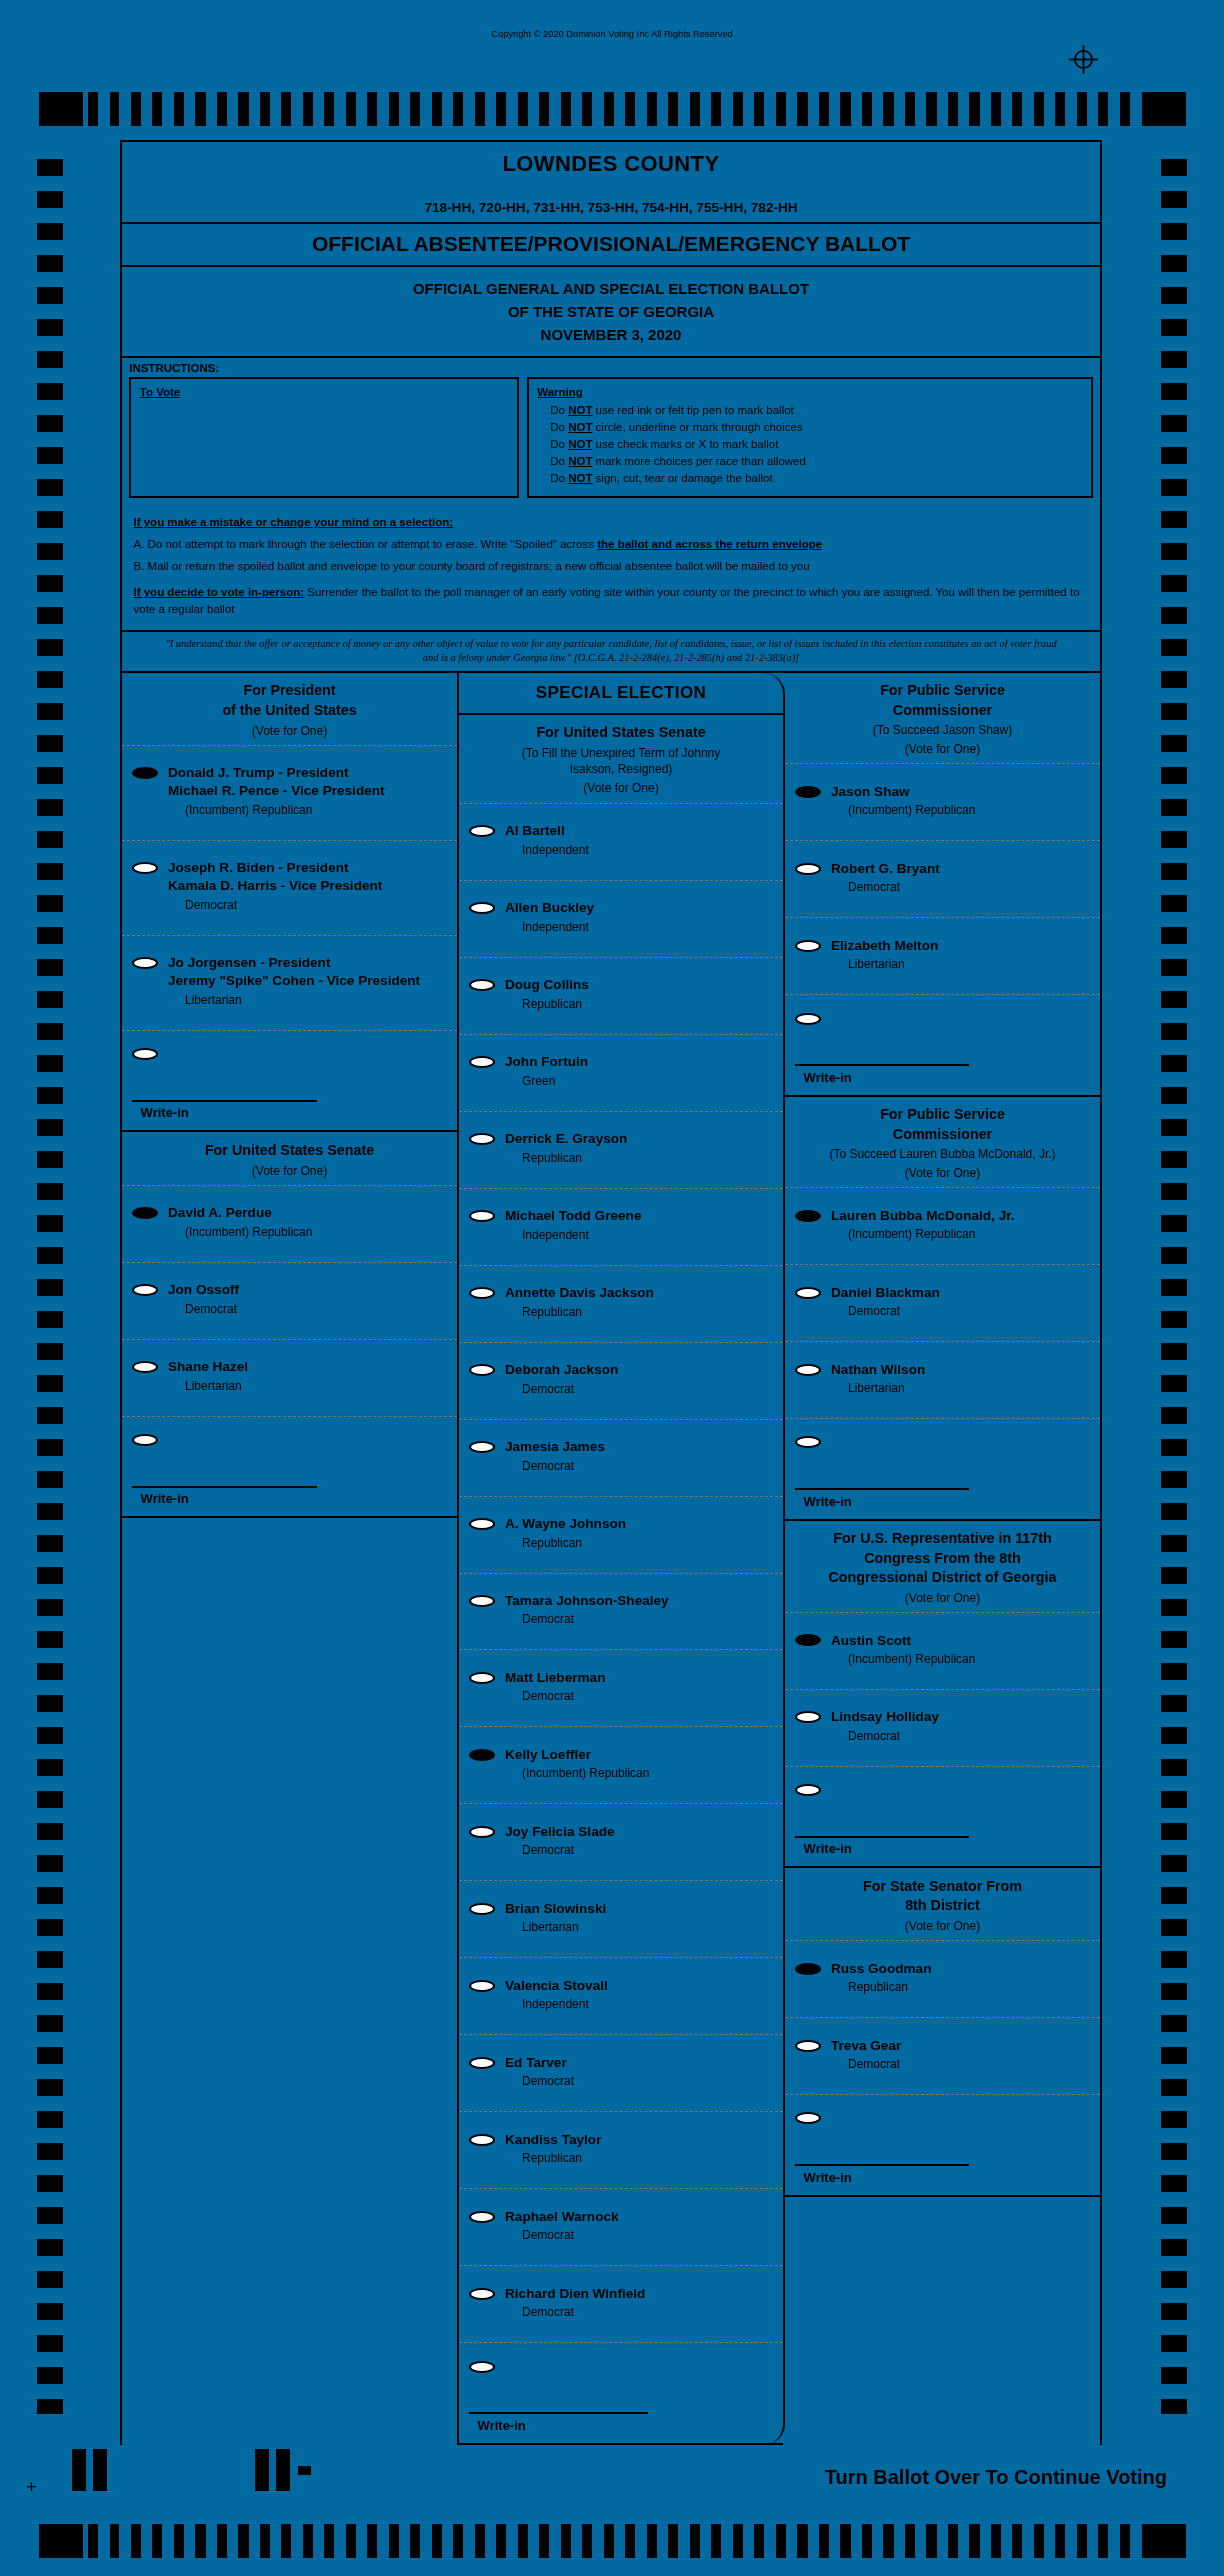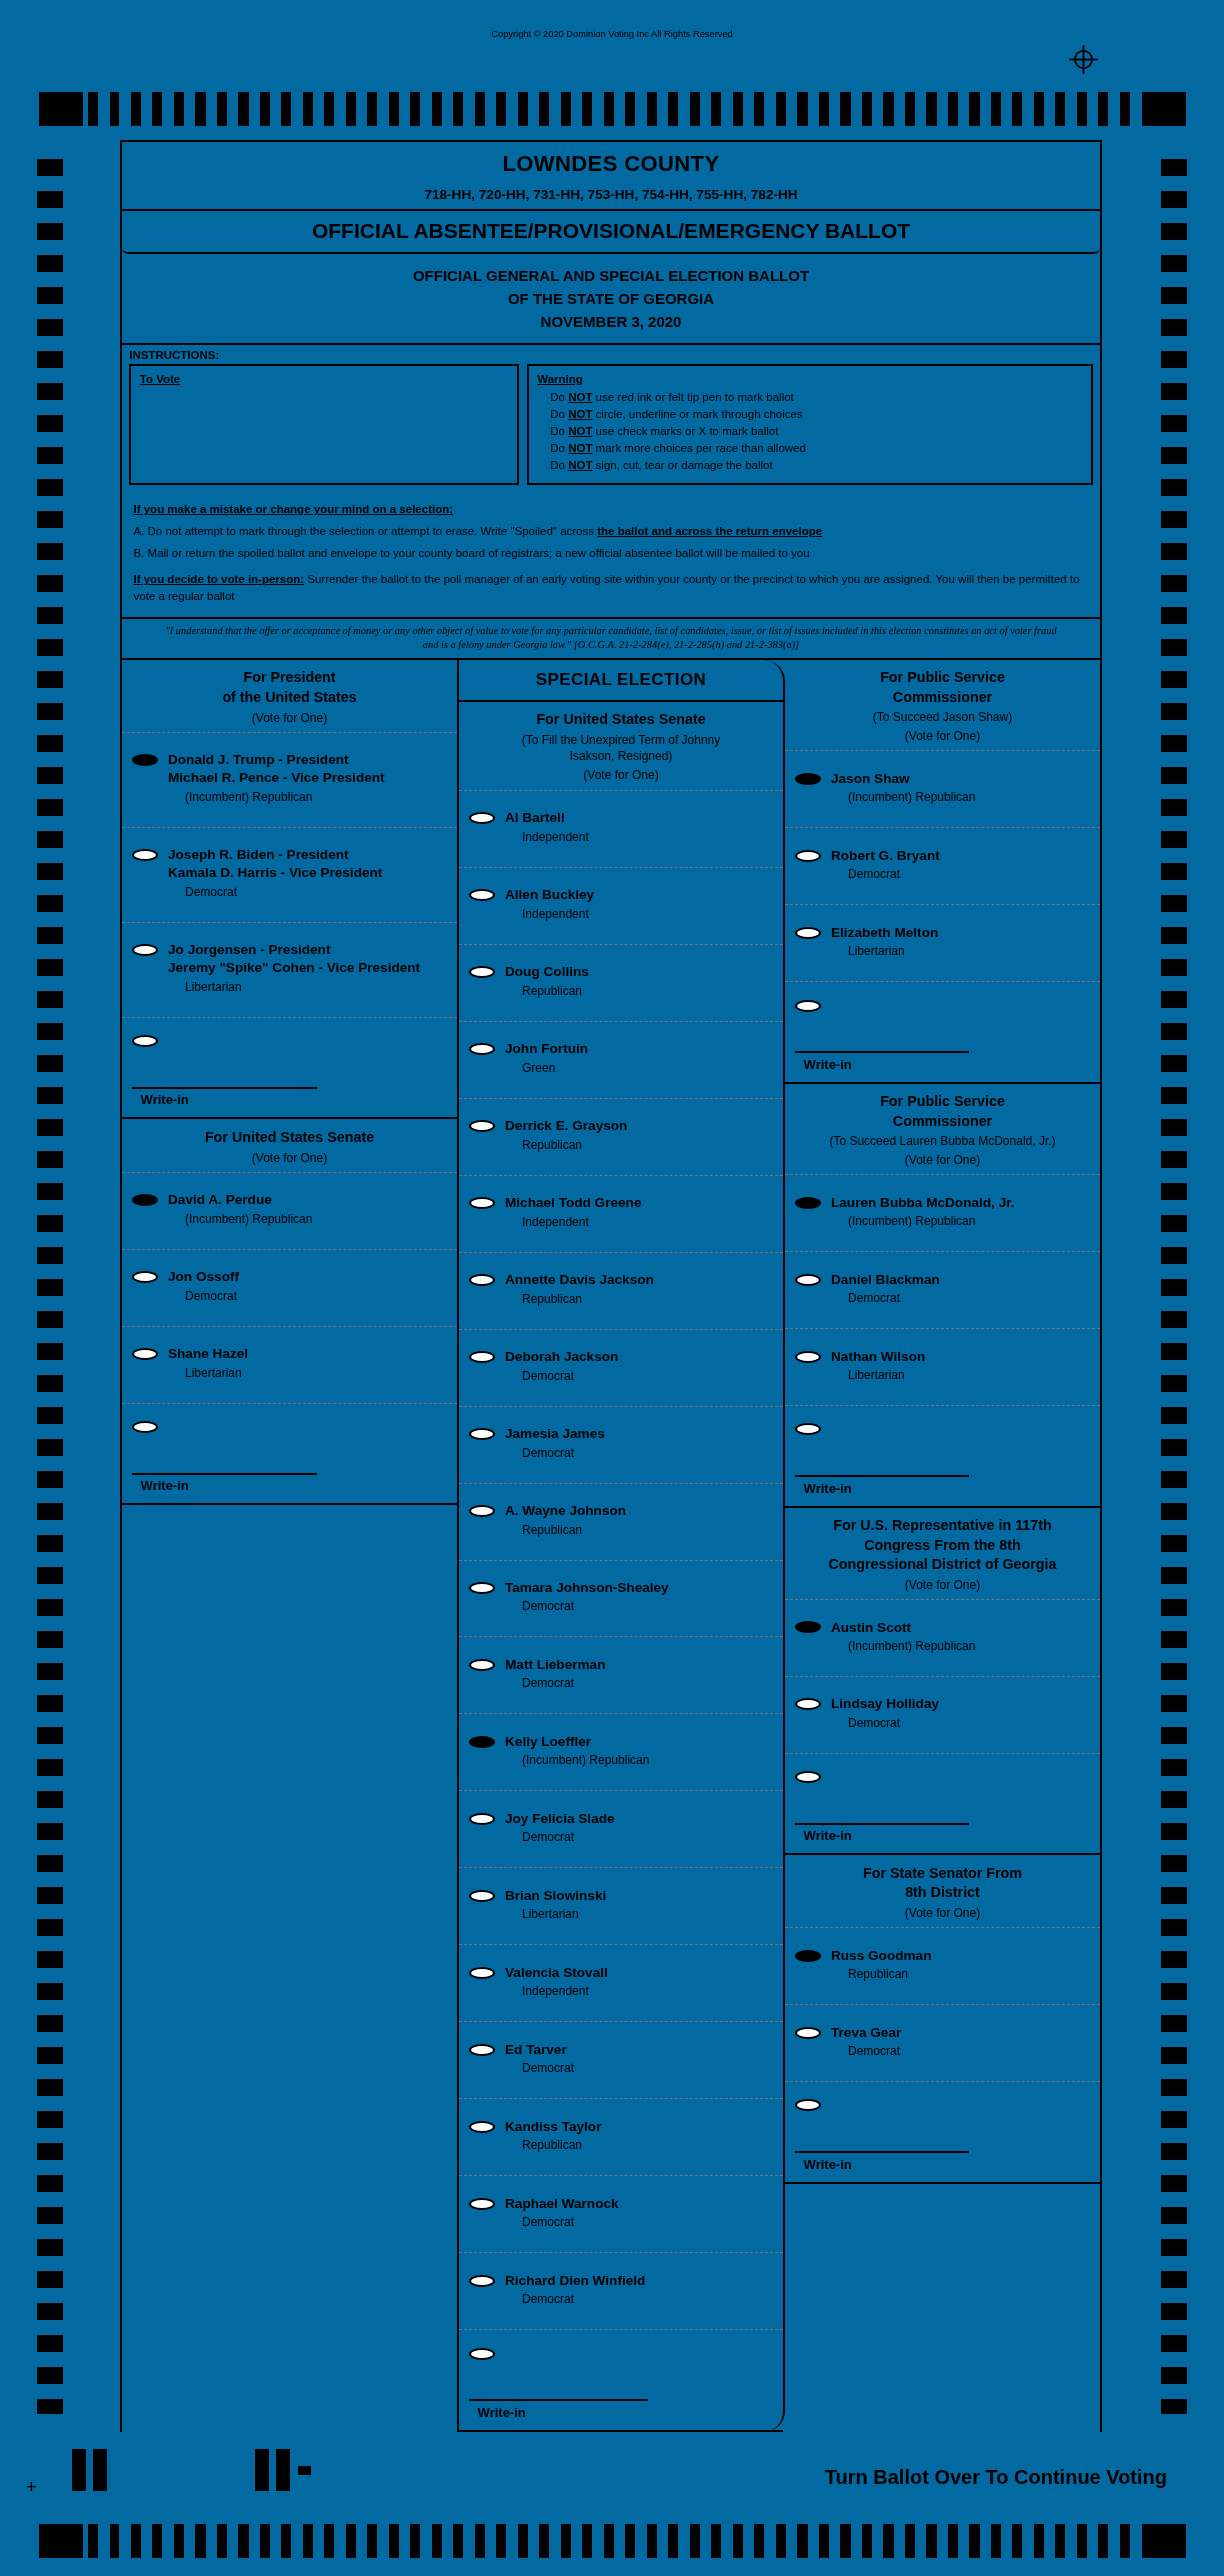--- a/index.html
+++ b/index.html
@@ -25,22 +25,22 @@
   .bm4 { left: 276px; top: 2449px; width: 14.3px; height: 42px; }
   .bm5 { left: 298px; top: 2466px; width: 13px; height: 8.6px; }
   .plus-mark { position: absolute; left: 26px; top: 2476px; font-size: 18.6px; }
   .turn-over { position: absolute; right: 57px; top: 2466px; font-size: 20px; font-weight: bold; }
 
   
   .main { position: absolute; left: 120px; top: 140px; width: 982px; }
   .top-box { border: 2.1px solid #000; }
   .county-sec { text-align: center; padding: 8.6px 5.7px 7.2px; border-bottom: 2.1px solid #000; }
   .county { font-size: 22px; font-weight: bold; letter-spacing: 0.4px; }
-  .precincts { font-size: 13.6px; font-weight: bold; margin-top: 10px; }
-  .btype-sec { text-align: center; font-size: 21px; font-weight: bold; padding: 8.6px 5.7px; border-bottom: 2.1px solid #000; border-radius: 6px; }
+  .precincts { font-size: 13.6px; font-weight: bold; margin-top: 23px; }
+  .btype-sec { text-align: center; font-size: 21px; font-weight: bold; padding: 8.6px 5.7px; border-bottom: 2.1px solid #000; }
   .election-sec { text-align: center; font-size: 15px; font-weight: bold; padding: 10px 23px;
                   white-space: pre-line; line-height: 23px; border-bottom: 2.1px solid #000; }
   .instr-label { font-size: 11.5px; font-weight: bold; padding: 4.3px 7.2px 1.4px; }
   .instr-row { display: flex; gap: 7.2px; padding: 1.4px 7.2px 8.6px; }
   .ibox { border: 2.1px solid #000; padding: 5.7px 8.6px 8.6px; font-size: 11.5px; line-height: 15.8px; }
   .tovote { width: 40.5%; }
   .warning { flex: 1; }
   .ibox-title { font-weight: bold; text-decoration: underline; margin-bottom: 2.1px; }
   .vote-item { margin-top: 2.1px; }
   .warn-line { padding-left: 13px; margin-top: 1.4px; }

